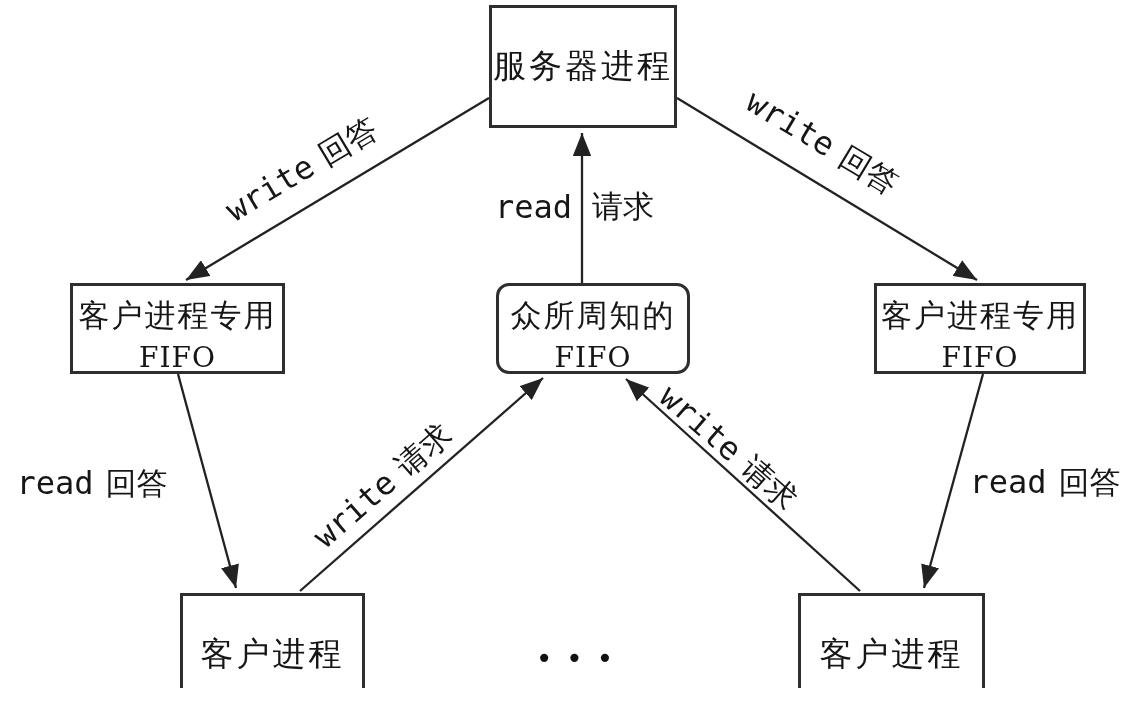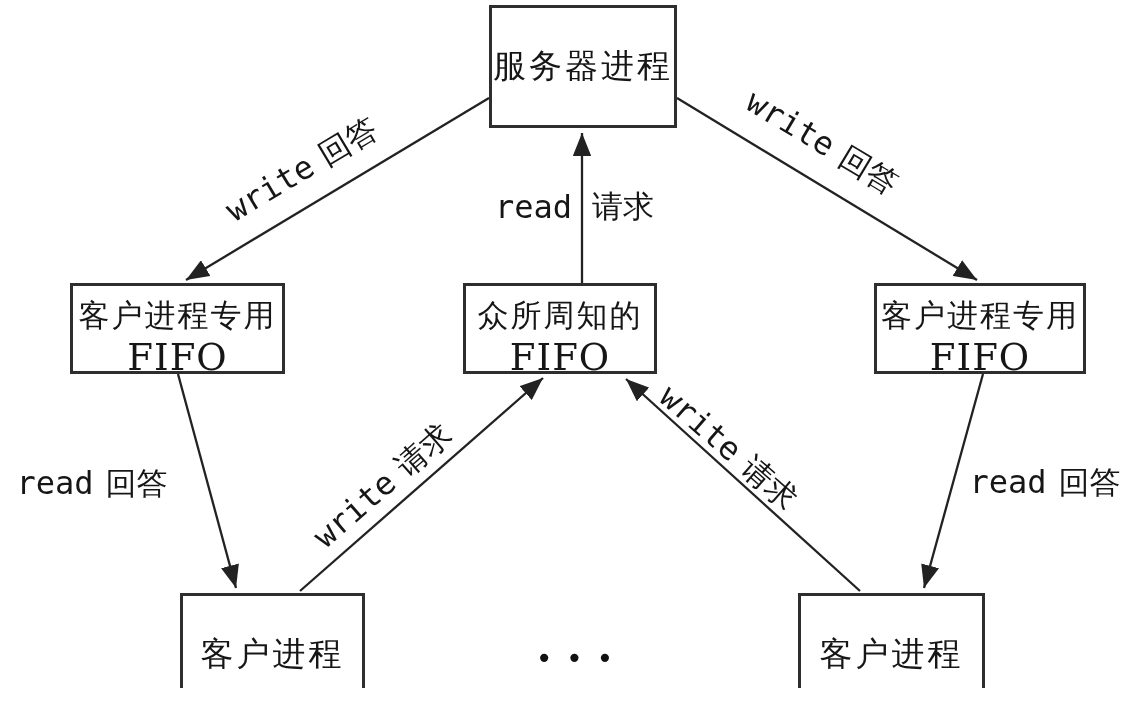--- a/index.html
+++ b/index.html
@@ -43,21 +43,21 @@
     line-height: 42px;
     white-space: nowrap;
     margin-top: 16px;
   }
   .node .big-label {
     font-size: 33px;
     letter-spacing: 3px;
     white-space: nowrap;
   }
   .node .fifo-line {
-    font-size: 37px;
+    font-size: 28px;
     line-height: 44px;
     letter-spacing: 1px;
   }
   .edge-label {
     position: absolute;
     display: flex;
     align-items: baseline;
     gap: 12px;
     white-space: nowrap;
     transform: translate(-50%, -50%);
@@ -119,21 +119,21 @@
 
   <div class="node" style="left:489px; top:5px; width:188px; height:123px;">
     <span class="big-label">服务器进程</span>
   </div>
 
   <div class="node" style="left:70px; top:283px; width:215px; height:91px;">
     <span class="zh-line">客户进程专用</span>
     <span class="fifo-line">FIFO</span>
   </div>
 
-  <div class="node" style="left:463px; top:283px; width:194px; height:91px;">
+  <div class="node" style="left:496px; top:283px; width:194px; height:91px;border-radius:13px;">
     <span class="zh-line">众所周知的</span>
     <span class="fifo-line">FIFO</span>
   </div>
 
   <div class="node" style="left:874px; top:283px; width:212px; height:91px;">
     <span class="zh-line">客户进程专用</span>
     <span class="fifo-line">FIFO</span>
   </div>
 
   <div class="node" style="left:180px; top:593px; width:185px; height:122px;">

